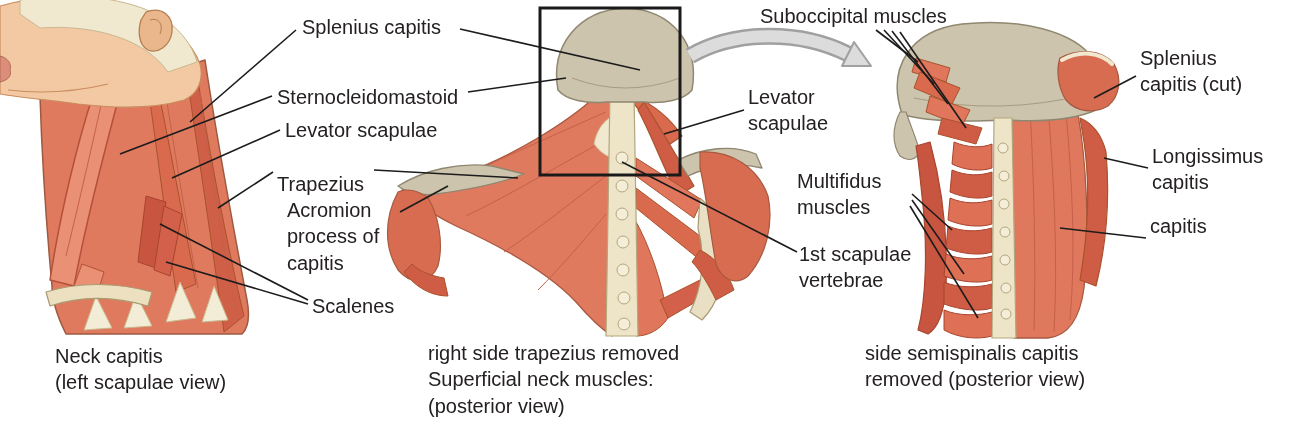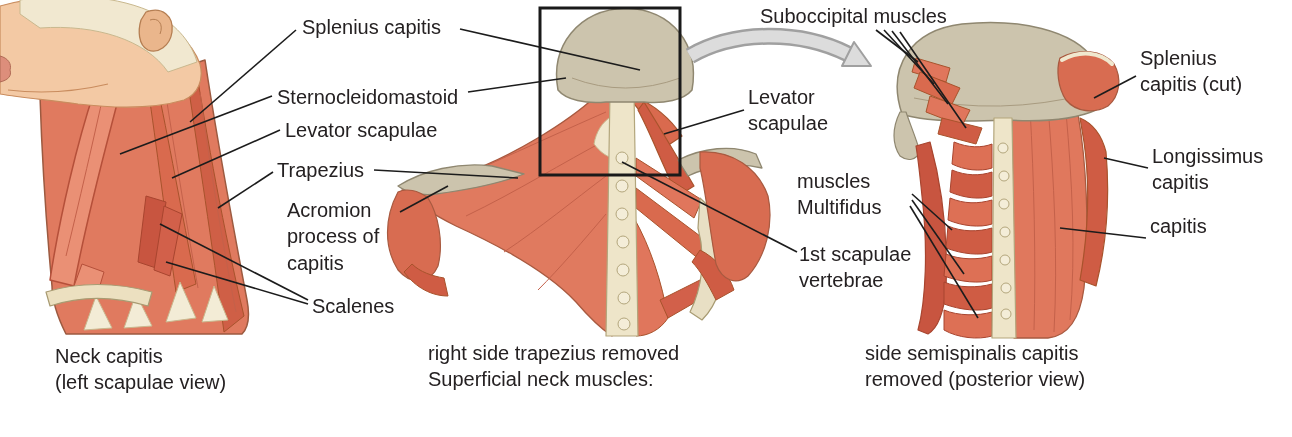--- a/index.html
+++ b/index.html
@@ -168,39 +168,39 @@
       <line x1="797" y1="252" x2="622" y2="162"></line>
       <line x1="1136" y1="76" x2="1094" y2="98"></line>
       <line x1="1148" y1="168" x2="1104" y2="158"></line>
       <line x1="1146" y1="238" x2="1060" y2="228"></line>
     </g>
   </svg>
 
   <div class="label" style="left:302px; top:14px">Splenius capitis</div>
   <div class="label" style="left:277px; top:84px">Sternocleidomastoid</div>
   <div class="label" style="left:285px; top:117px">Levator scapulae</div>
-  <div class="label" style="left:277px; top:157px">Trapezius</div>
+  <div class="label" style="left:277px; top:171px">Trapezius</div>
 
   <div class="label wrap" style="left:287px; top:197px; width:120px">
     <div>Acromion</div>
     <div>process of</div>
     <div>capitis</div>
   </div>
 
   <div class="label" style="left:312px; top:293px">Scalenes</div>
   <div class="label" style="left:760px; top:3px">Suboccipital muscles</div>
 
   <div class="label wrap" style="left:748px; top:84px; width:100px">
     <div>Levator</div>
     <div>scapulae</div>
   </div>
 
   <div class="label wrap" style="left:797px; top:168px; width:120px">
+    <div>Multifidus</div>
     <div>muscles</div>
-    <div>Multifidus</div>
   </div>
 
   <div class="label wrap" style="left:799px; top:241px; width:140px">
     <div>1st scapulae</div>
     <div>vertebrae</div>
   </div>
 
   <div class="label wrap" style="left:1140px; top:45px; width:140px">
     <div>Splenius</div>
     <div>capitis (cut)</div>
@@ -216,20 +216,21 @@
   </div>
 
   <div class="caption" style="left:55px; top:343px; width:200px">
     <div>Neck capitis</div>
     <div>(left scapulae view)</div>
   </div>
 
   <div class="caption" style="left:428px; top:340px; width:300px">
     <div>right side trapezius removed</div>
     <div>Superficial neck muscles:</div>
+    <div>(posterior view)</div>
   </div>
 
   <div class="caption" style="left:865px; top:340px; width:280px">
     <div>side semispinalis capitis</div>
     <div>removed (posterior view)</div>
   </div>
 
 </div>
 
 </body></html>

